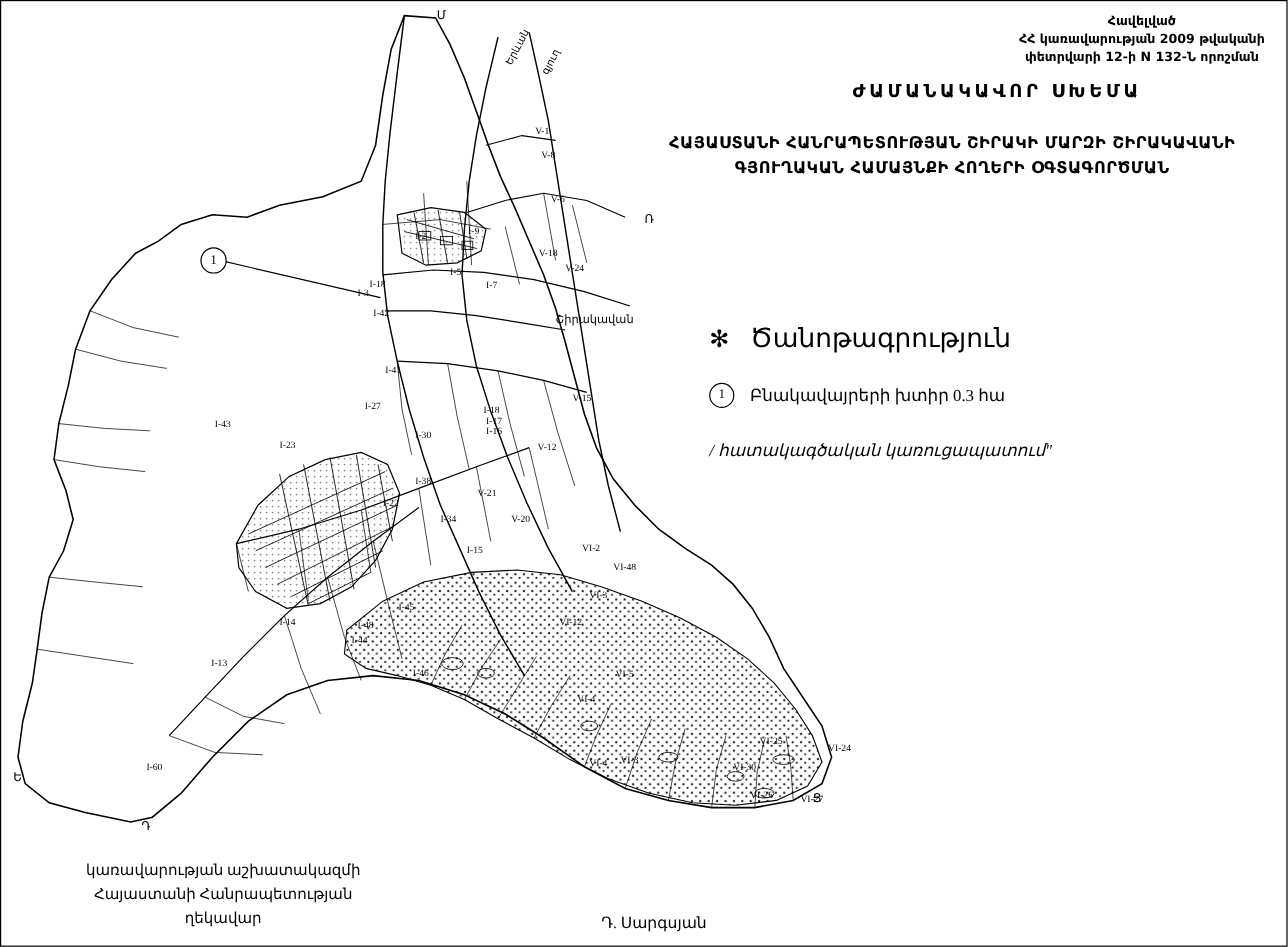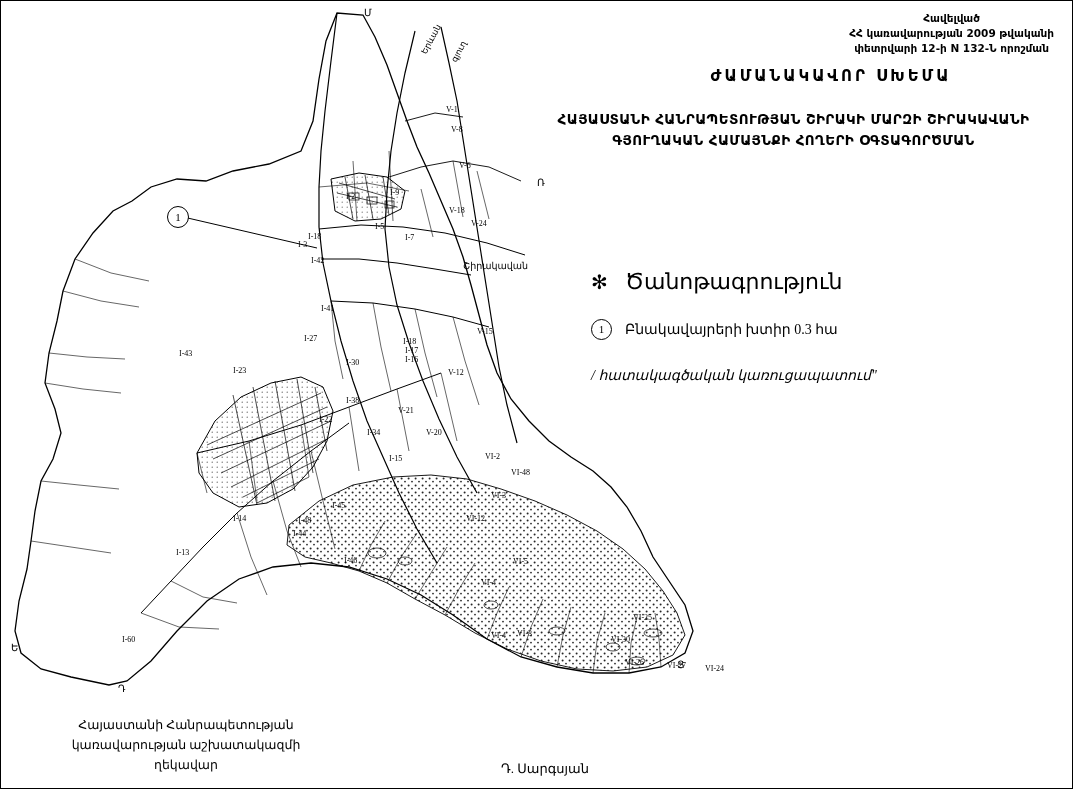--- a/index.html
+++ b/index.html
@@ -194,22 +194,22 @@
     <div class="legend-row">
       <div class="legend-mark circle">
         <span class="legend-circle">1</span>
       </div>
       <div class="legend-text small">Բնակավայրերի խտիր   0.3  հա</div>
     </div>
   </div>
   <div class="legend-note">/ հատակագծական կառուցապատում"</div>
 
   <div class="footer-left">
+    <div>կառավարության աշխատակազմի</div>
     <div>Հայաստանի Հանրապետության</div>
-    <div>կառավարության աշխատակազմի</div>
     <div>ղեկավար</div>
   </div>
   <div class="footer-right">Դ. Սարգսյան</div>
 
   <div id="map-area" style="width:720px;height:700px;">
     <svg id="map-svg" width="720" height="700" viewBox="0 0 720 700" xmlns="http://www.w3.org/2000/svg">
       <defs>
         <pattern id="dots" width="7" height="7" patternUnits="userSpaceOnUse">
           <circle cx="1.6" cy="1.6" r="1" fill="#000"></circle>
           <circle cx="5" cy="4.6" r="0.9" fill="#000"></circle>
@@ -370,21 +370,21 @@
     <div class="map-label" style="left:484px; top:451px;">VI-2</div>
     <div class="map-label" style="left:510px; top:467px;">VI-48</div>
     <div class="map-label" style="left:490px; top:490px;">VI-3</div>
     <div class="map-label" style="left:465px; top:513px;">VI-12</div>
     <div class="map-label" style="left:512px; top:556px;">VI-5</div>
     <div class="map-label" style="left:480px; top:577px;">VI-4</div>
     <div class="map-label" style="left:592px; top:612px;padding-left:40px;">VI-25</div>
     <div class="map-label" style="left:490px; top:630px;">VI-4</div>
     <div class="map-label" style="left:516px; top:628px;">VI-3</div>
     <div class="map-label" style="left:610px; top:634px;">VI-30</div>
-    <div class="map-label" style="left:704px; top:618px;margin-top:45px;">VI-24</div>
+    <div class="map-label" style="left:689px; top:618px;">VI-24</div>
     <div class="map-label" style="left:624px; top:657px;">VI-26</div>
     <div class="map-label" style="left:666px; top:660px;">VI-27</div>
     <div class="map-label" style="left:448px; top:205px;">V-18</div>
     <div class="map-label" style="left:470px; top:218px;">V-24</div>
     <div class="map-label" style="left:458px; top:160px;">V-6</div>
     <div class="map-label" style="left:445px; top:104px;">V-1</div>
     <div class="map-label" style="left:450px; top:124px;text-align:right;">V-8</div>
     <div class="map-label" style="left:389px; top:187px;">I-9</div>
     <div class="map-label" style="left:374px; top:221px;">I-5</div>
     <div class="map-label" style="left:404px; top:232px;">I-7</div>

